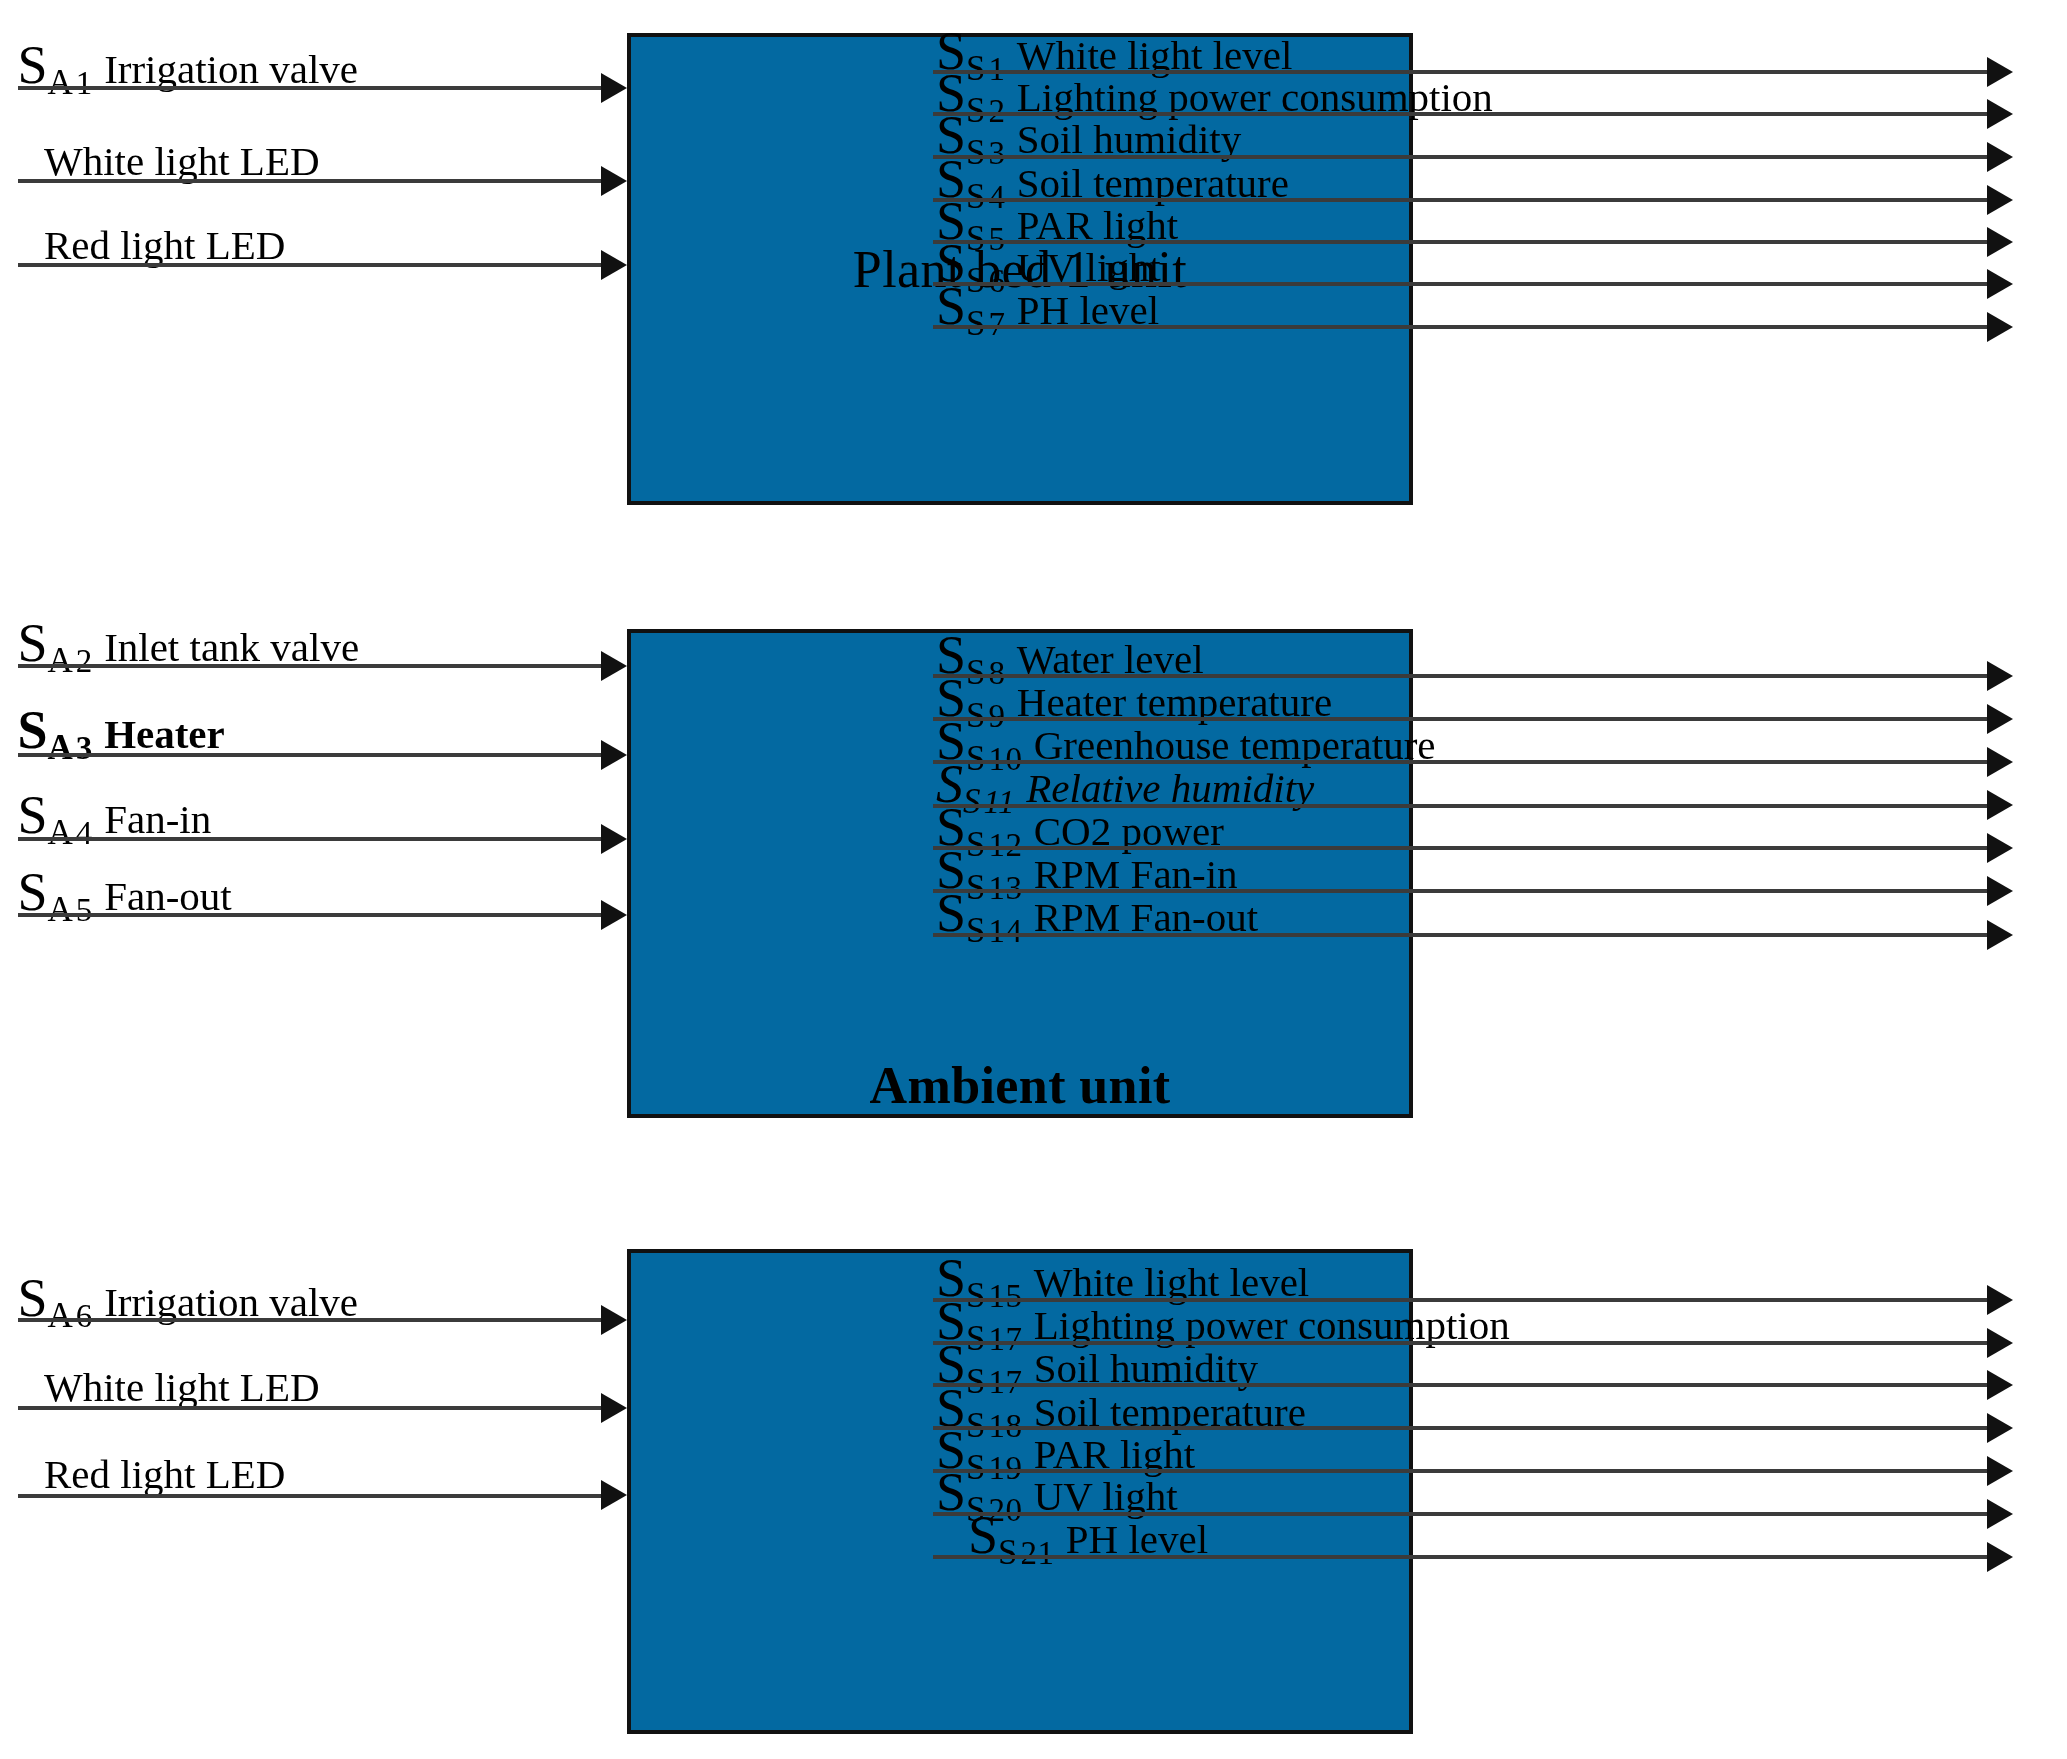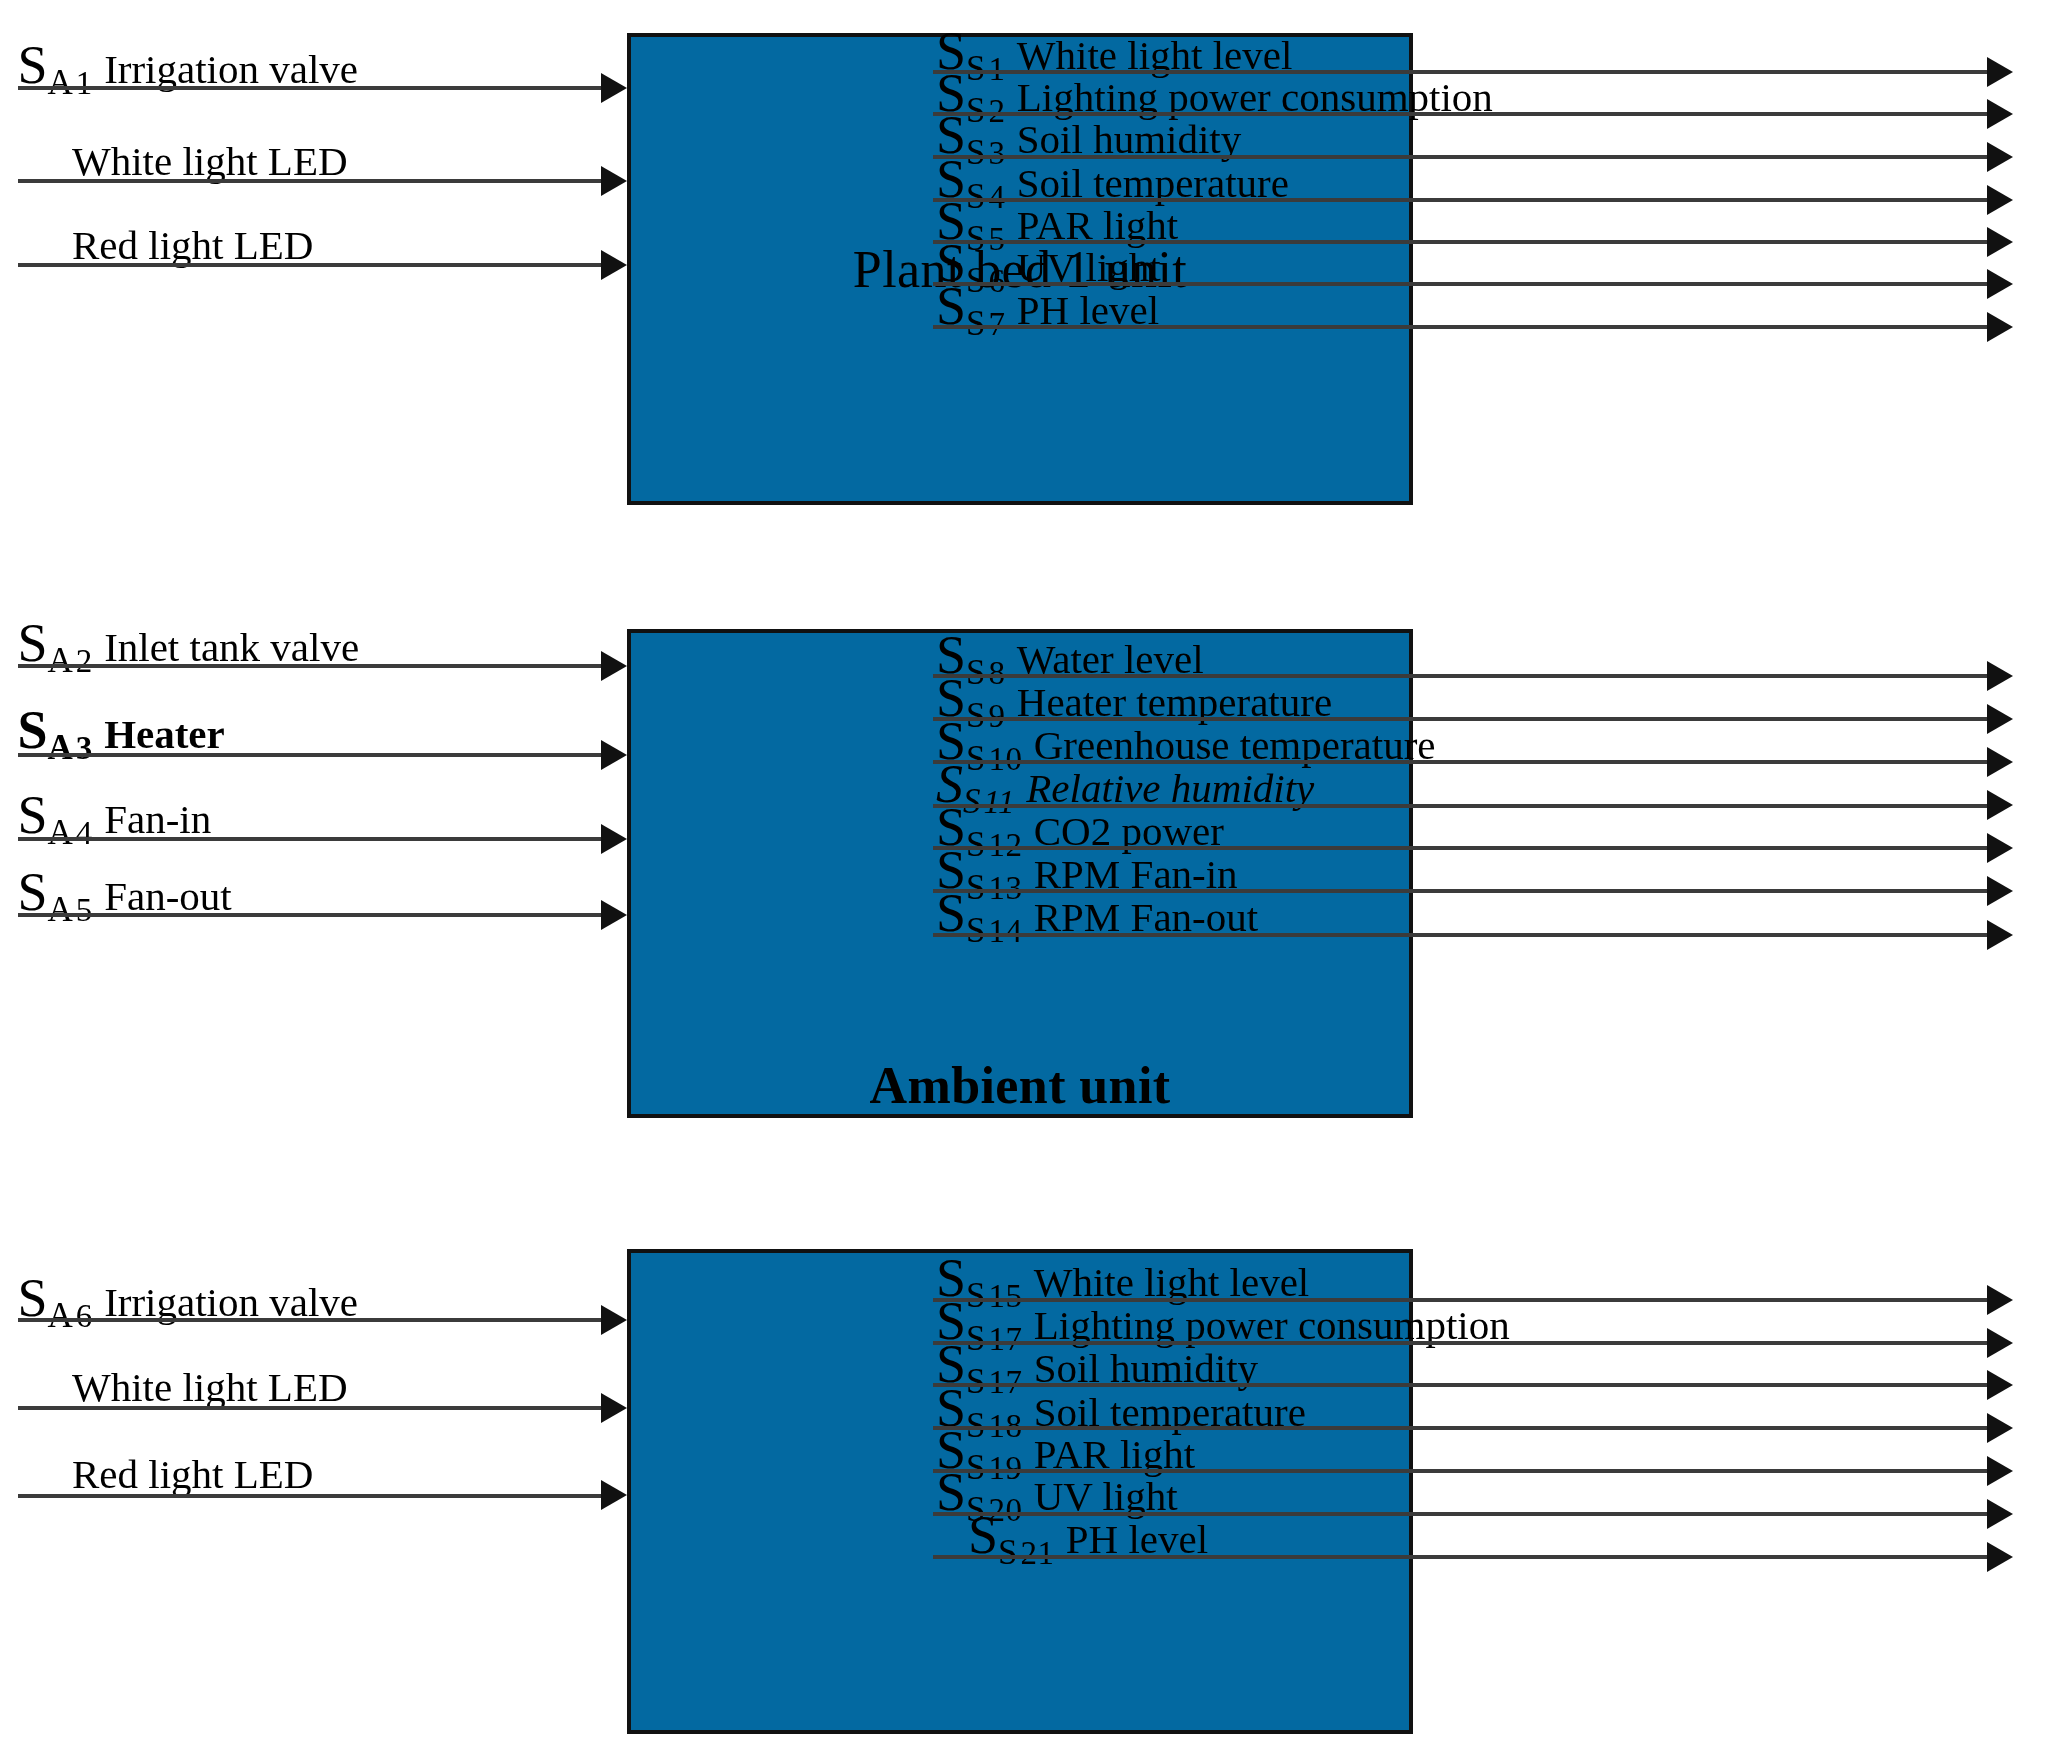--- a/index.html
+++ b/index.html
@@ -71,21 +71,20 @@
   .sig-label .sub .num {
     font-size: 33px;
     padding-left: 2.6px;
   }
   .sig-label .txt {
     padding-left: 11.4px;
     font-size: 41px;
   }
   .sig-label.plain .txt {
     padding-left: 0;
-    margin-left: 28px;
   }
 </style>
 </head>
 <body>
 
 <div id="canvas">
 
   <div class="unit-box" style="left:627px; top:33px; width:786px; height:472px;">
     <div class="unit-title" style="top:203px;">Plant bed 1 unit</div>
   </div>

